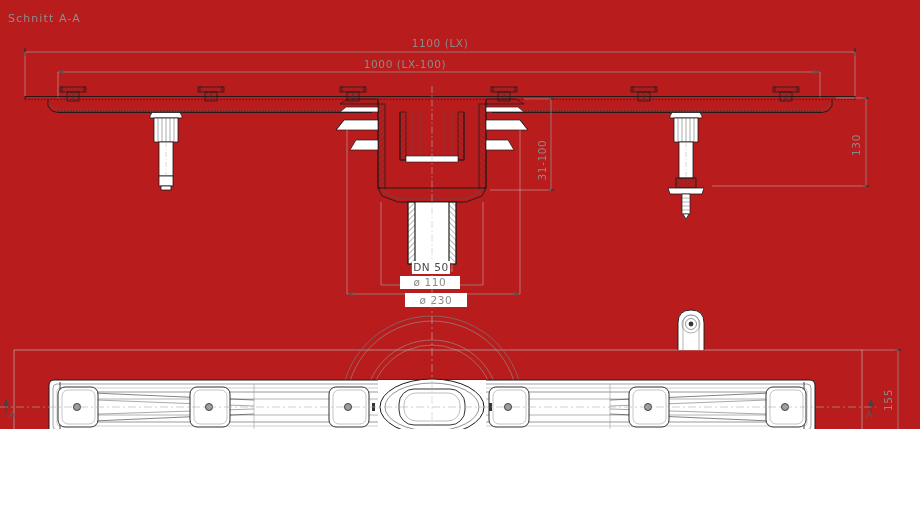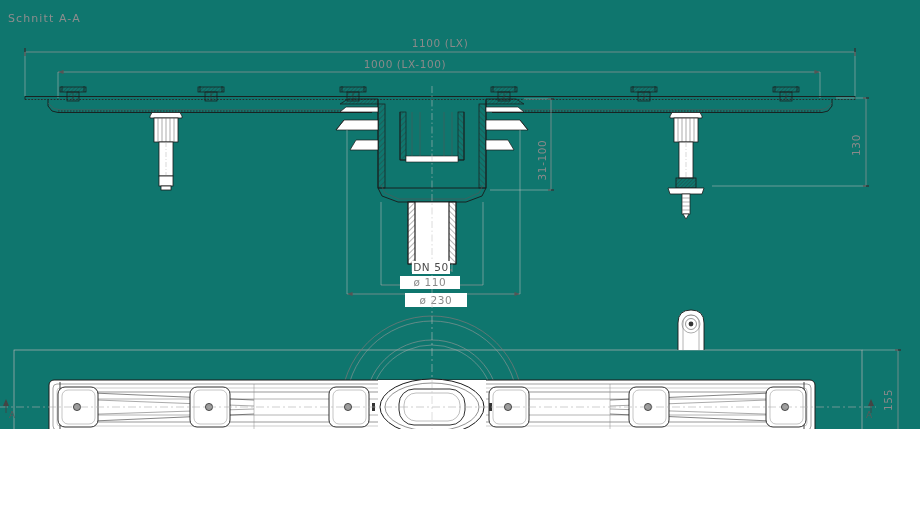--- a/index.html
+++ b/index.html
@@ -8,21 +8,21 @@
     padding: 0;
     background: #ffffff;
   }
   body {
     font-family: "DejaVu Sans", sans-serif;
   }
   #drawing-root {
     position: relative;
     width: 920px;
     height: 429px;
-    background: #0f766e;
+    background: #b91c1c;
     overflow: hidden;
   }
   svg#cad {
     display: block;
     width: 920px;
     height: 527px;
   }
   .dimtext {
     font-family: "DejaVu Sans", sans-serif;
     font-size: 10.5px;

